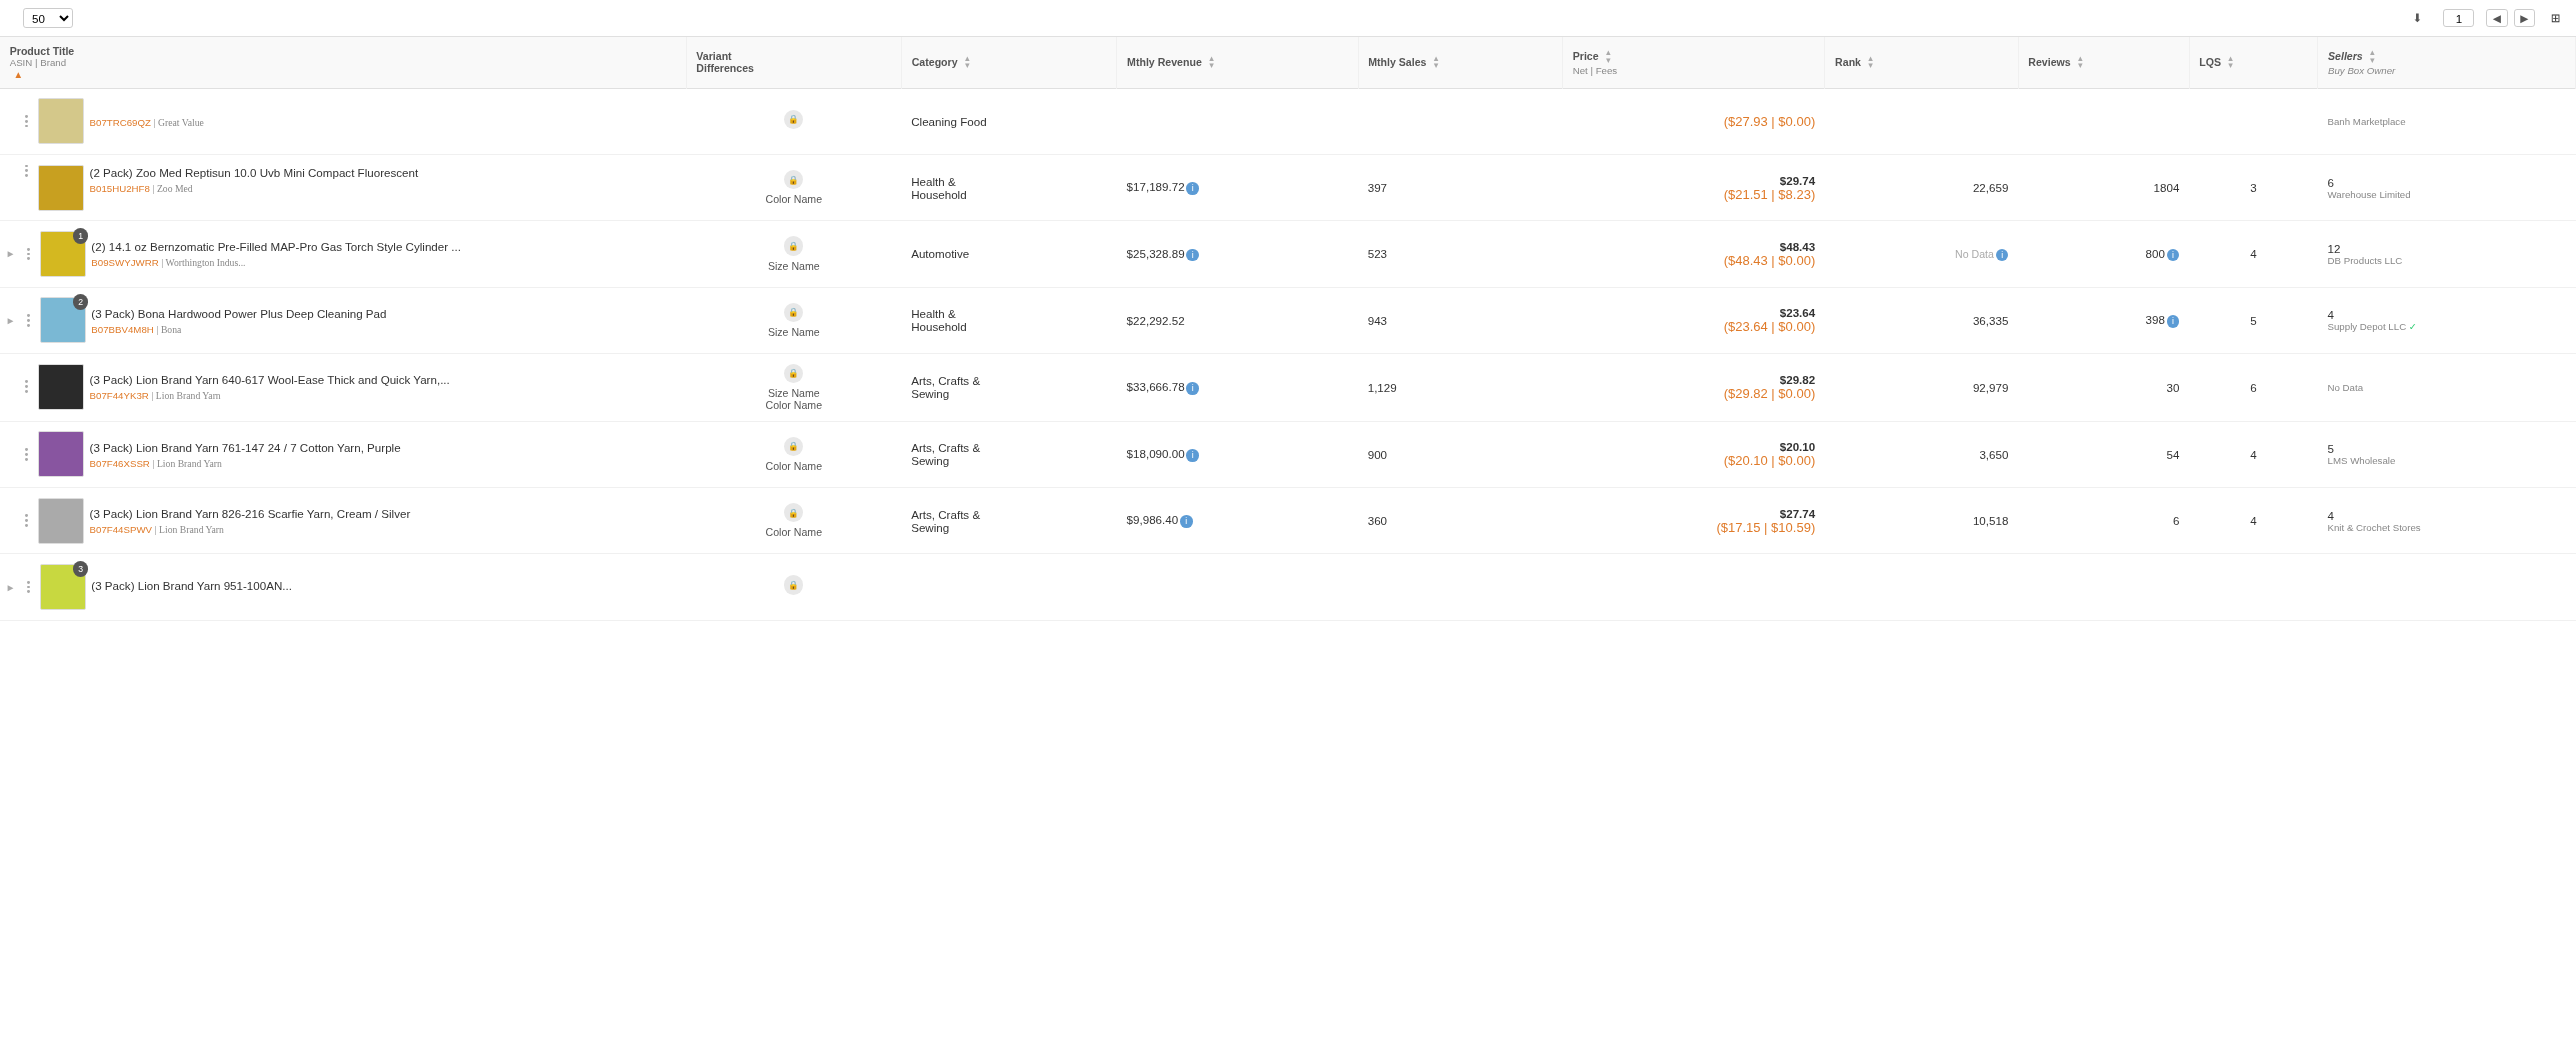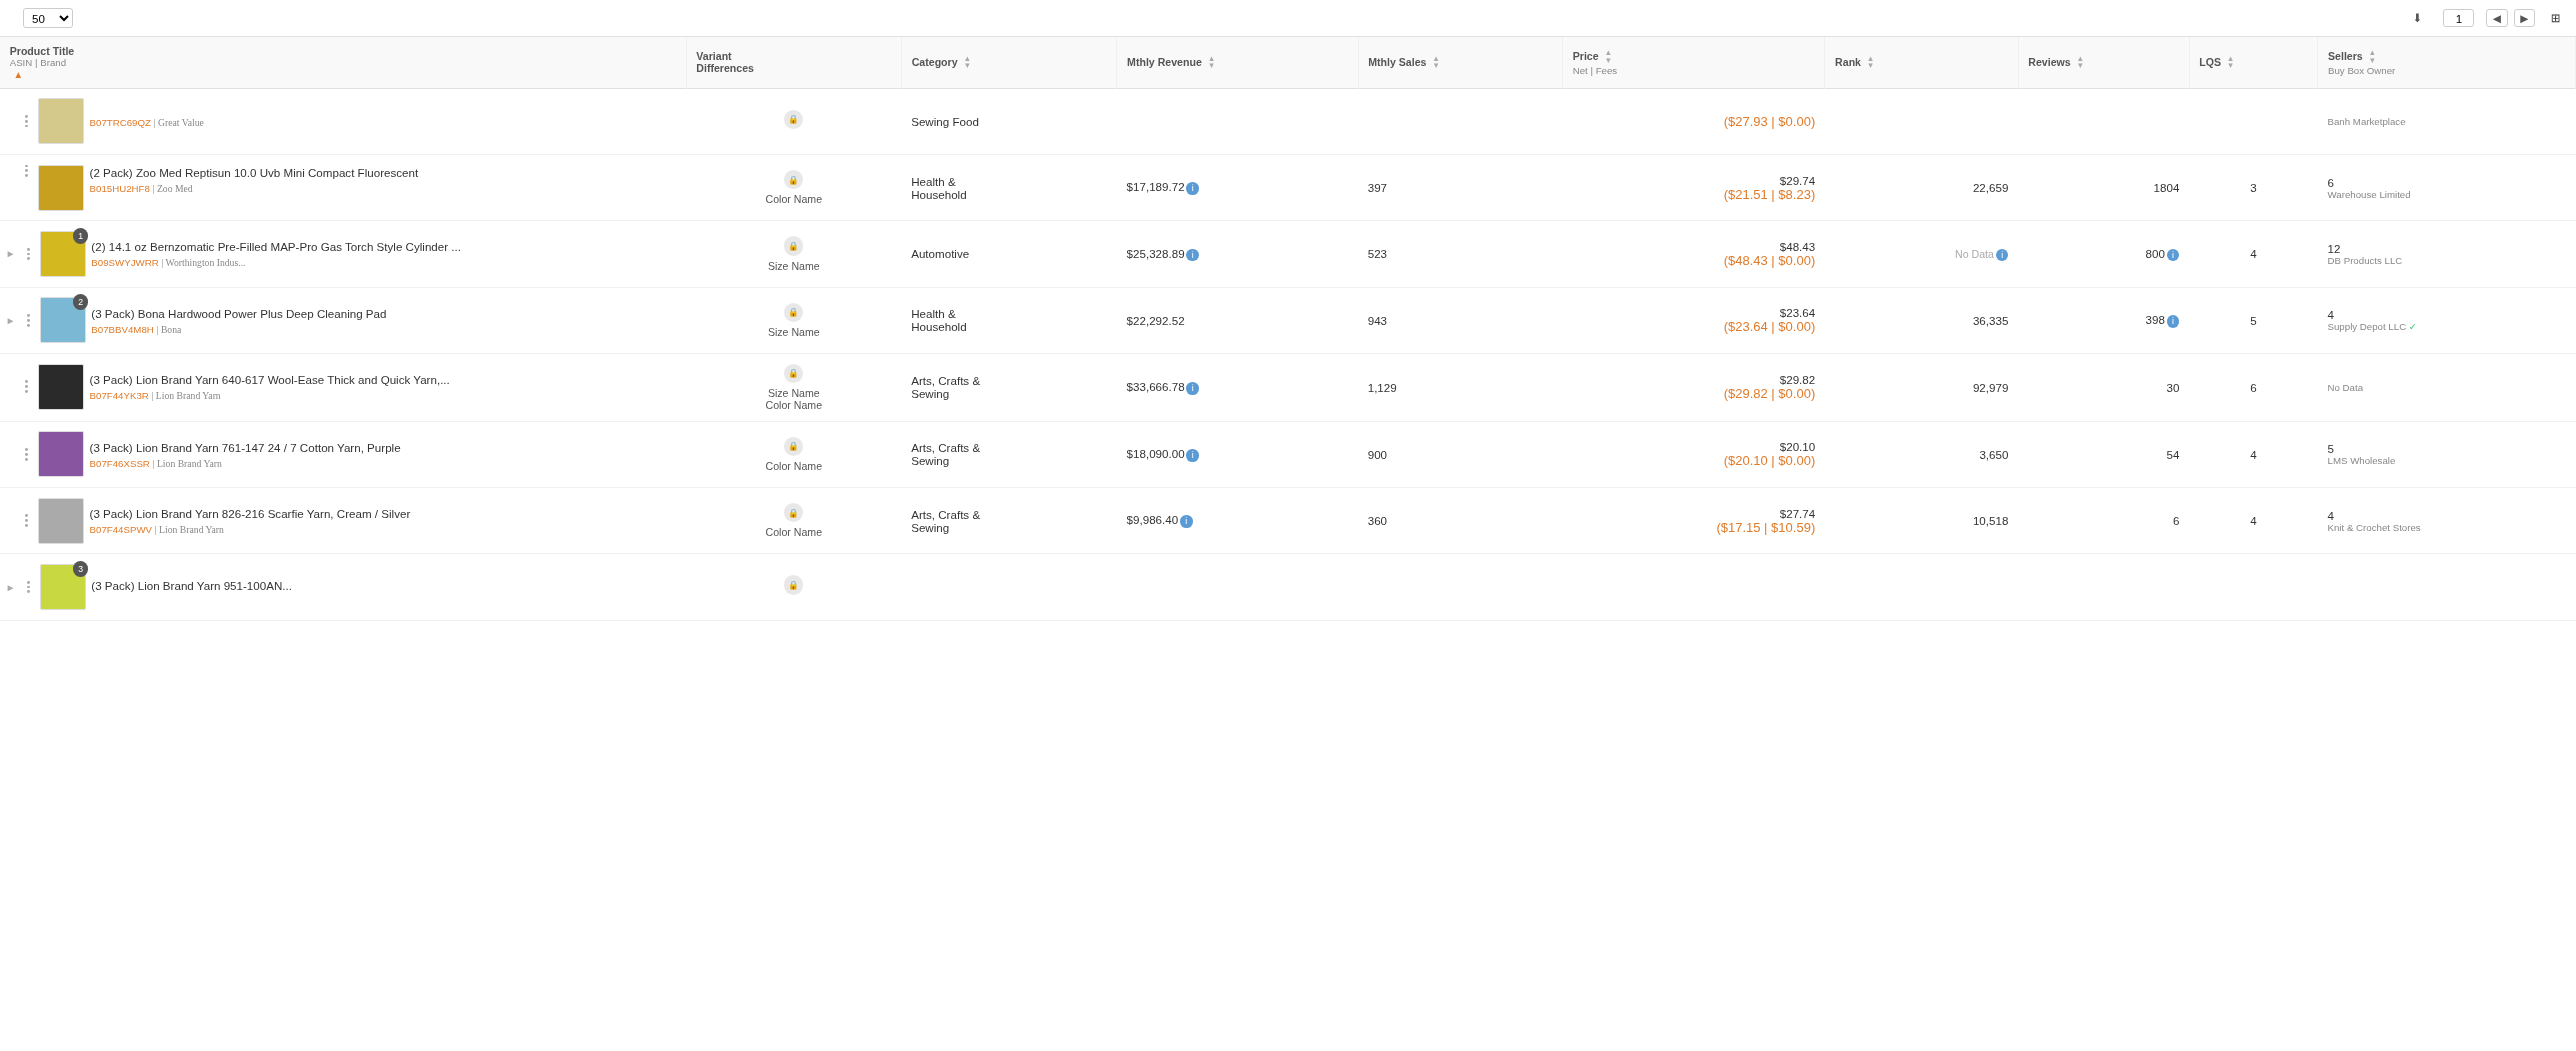--- a/index.html
+++ b/index.html
@@ -75,21 +75,21 @@
     .variant-diff { font-size: 10.6px; color: #555; white-space: pre-line; }
     
     .category-cell { font-size: 11.6px; color: #333; min-width: 87px; white-space: nowrap; }
     
     .revenue-cell { font-size: 11.6px; color: #333; white-space: nowrap; }
     .info-dot { display: inline-block; width: 12.6px; height: 12.6px; border-radius: 50%; background: #5b9bd5; color: #fff; font-size: 8.7px; text-align: center; line-height: 12.6px; cursor: pointer; margin-left: 1.9px; }
     
     .sales-cell { font-size: 11.6px; color: #333; }
     
     .price-cell { font-size: 11.6px; color: #333; white-space: nowrap; text-align: right; }
-    .price-main { display: block; font-weight: 400; }
+    .price-main { display: block; font-weight: 700; }
     .price-fees { font-size: 13px; color: #e07b2a; }
     
     .rank-cell { font-size: 11.6px; color: #333; text-align: right; }
     .no-data { color: #aaa; font-size: 10.6px; }
     
     .reviews-cell { font-size: 11.6px; color: #333; text-align: right; }
     
     .lqs-cell { font-size: 11.6px; color: #333; text-align: center; }
     
     .sellers-cell { font-size: 11.6px; color: #333; text-align: left; white-space: nowrap; }
@@ -98,21 +98,21 @@
 
     .col-product { width: 309px; }
     .col-variant { width: 97px; }
     .col-category { width: 97px; }
     .col-revenue { width: 106px; }
     .col-sales { width: 87px; }
     .col-price { width: 116px; }
     .col-rank { width: 87px; }
     .col-reviews { width: 77px; }
     .col-lqs { width: 58px; }
-    .col-sellers { width: 116px; }
+    .col-sellers { width: 116px; font-style: italic; }
   </style>
 </head>
 <body>
 
 <div class="top-bar">
   <div class="top-bar-left">
     <span class="display-label"></span>
     <select class="per-page-select">
       <option>50</option>
       <option>10</option>
@@ -220,21 +220,21 @@
           <span class="brand"> | Great Value</span>
         </div>
       </div>
     </td>
     <td style="text-align:center;vertical-align:middle;">
       <div style="display:flex;flex-direction:column;align-items:center;gap:3.9px;">
         <div style="width:19.3px;height:19.3px;border-radius:50%;background:#e8e8e8;display:flex;align-items:center;justify-content:center;font-size:8.7px;cursor:pointer;">🔒</div>
         <div class="variant-diff" style="font-size:10.6px;color:#555;text-align:center;white-space:pre-line;"></div>
       </div>
     </td>
-    <td class="category-cell" style="white-space:pre-line;">Sewing Food</td>
+    <td class="category-cell" style="white-space:pre-line;">Cleaning Food</td>
     <td class="revenue-cell">
       
     </td>
     <td class="sales-cell"></td>
     <td class="price-cell">
       
       <span class="price-fees">($27.93 | $0.00)</span>
     </td>
     <td class="rank-cell">
       

